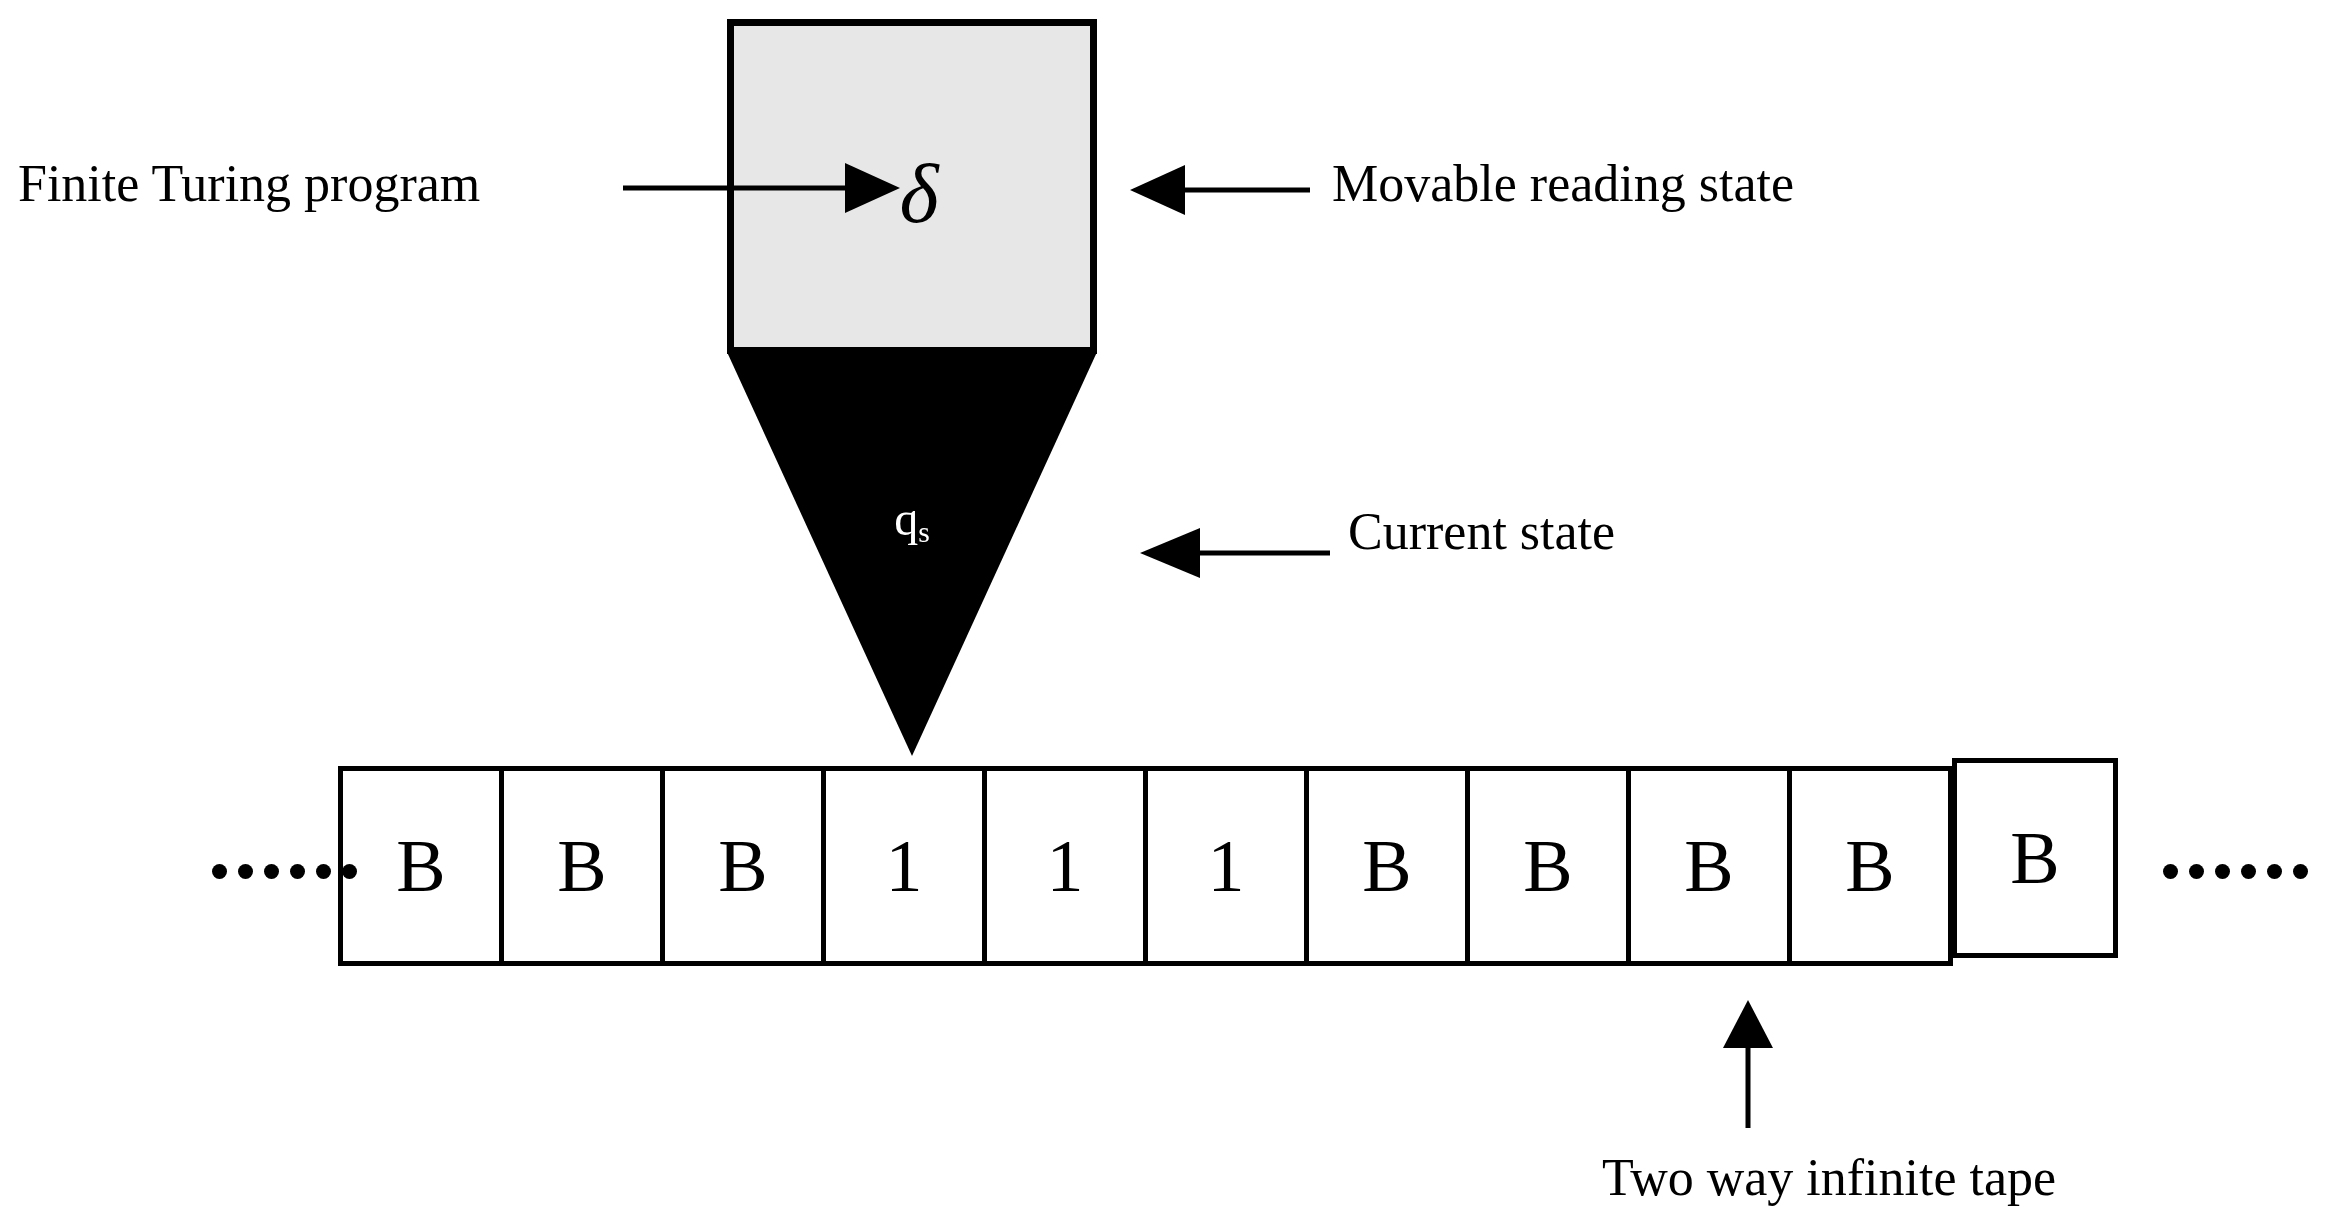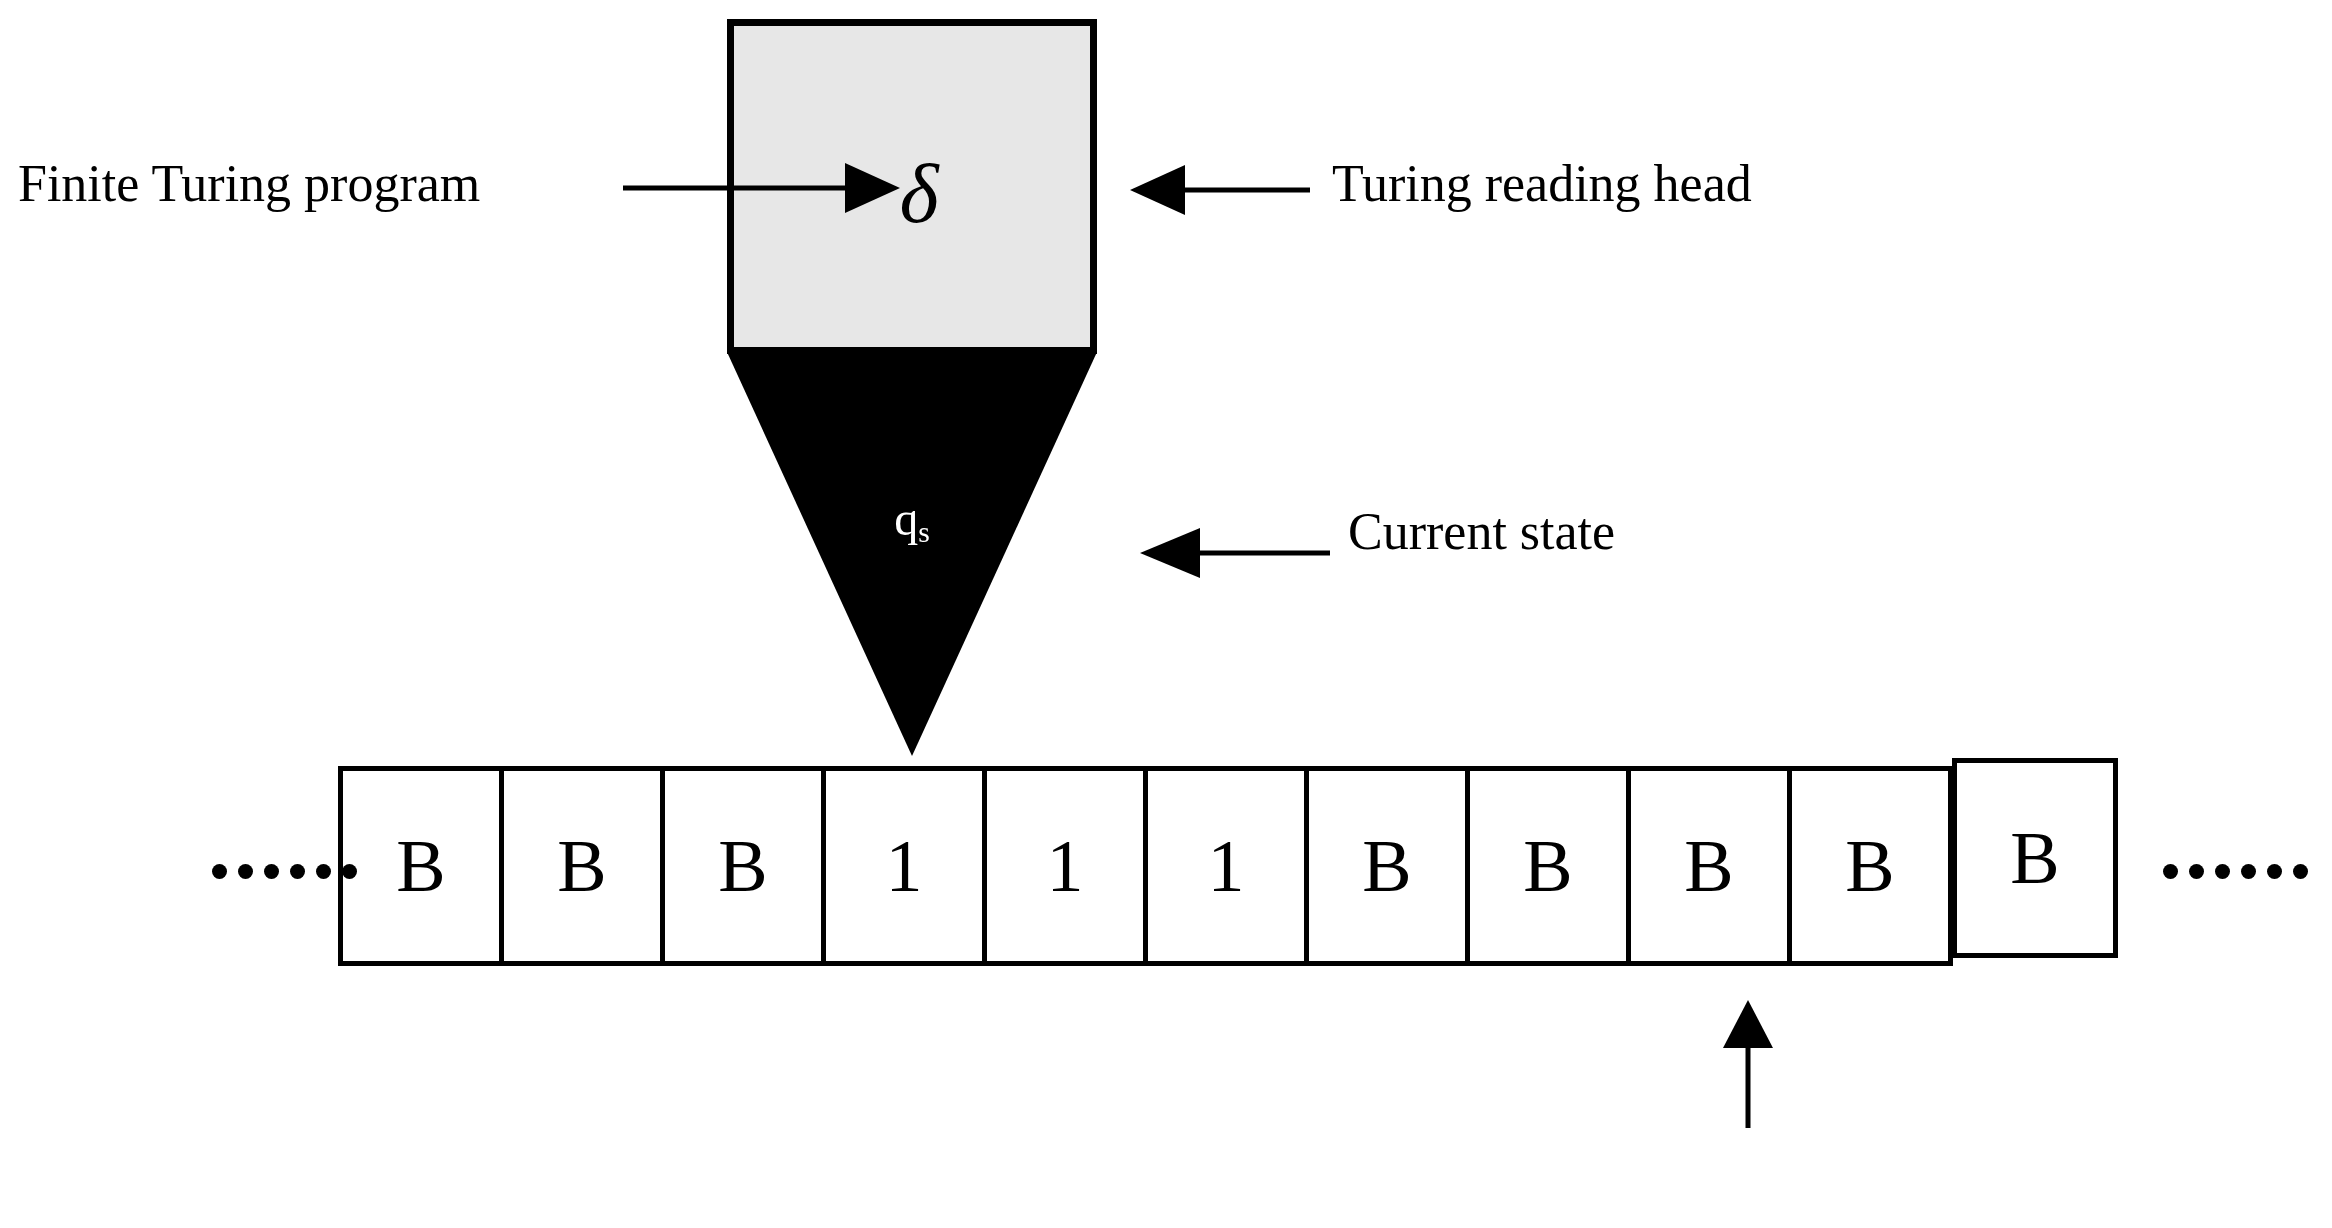--- a/index.html
+++ b/index.html
@@ -209,16 +209,17 @@
       <polygon points="1200,528 1140,553 1200,578" fill="#000000"></polygon>
     </g>
 
     <g>
       <line x1="1748" y1="1128" x2="1748" y2="1048" stroke="#000000" stroke-width="5"></line>
       <polygon points="1723,1048 1748,1000 1773,1048" fill="#000000"></polygon>
     </g>
   </svg>
 
   <div class="annotation ann-program">Finite Turing program</div>
-  <div class="annotation ann-head">Turing reading head</div>
+  <div class="annotation ann-head">Movable reading state</div>
   <div class="annotation ann-state">Current state</div>
+  <div class="annotation ann-tape">Two way infinite tape</div>
 
 </div>
 
 </body></html>

